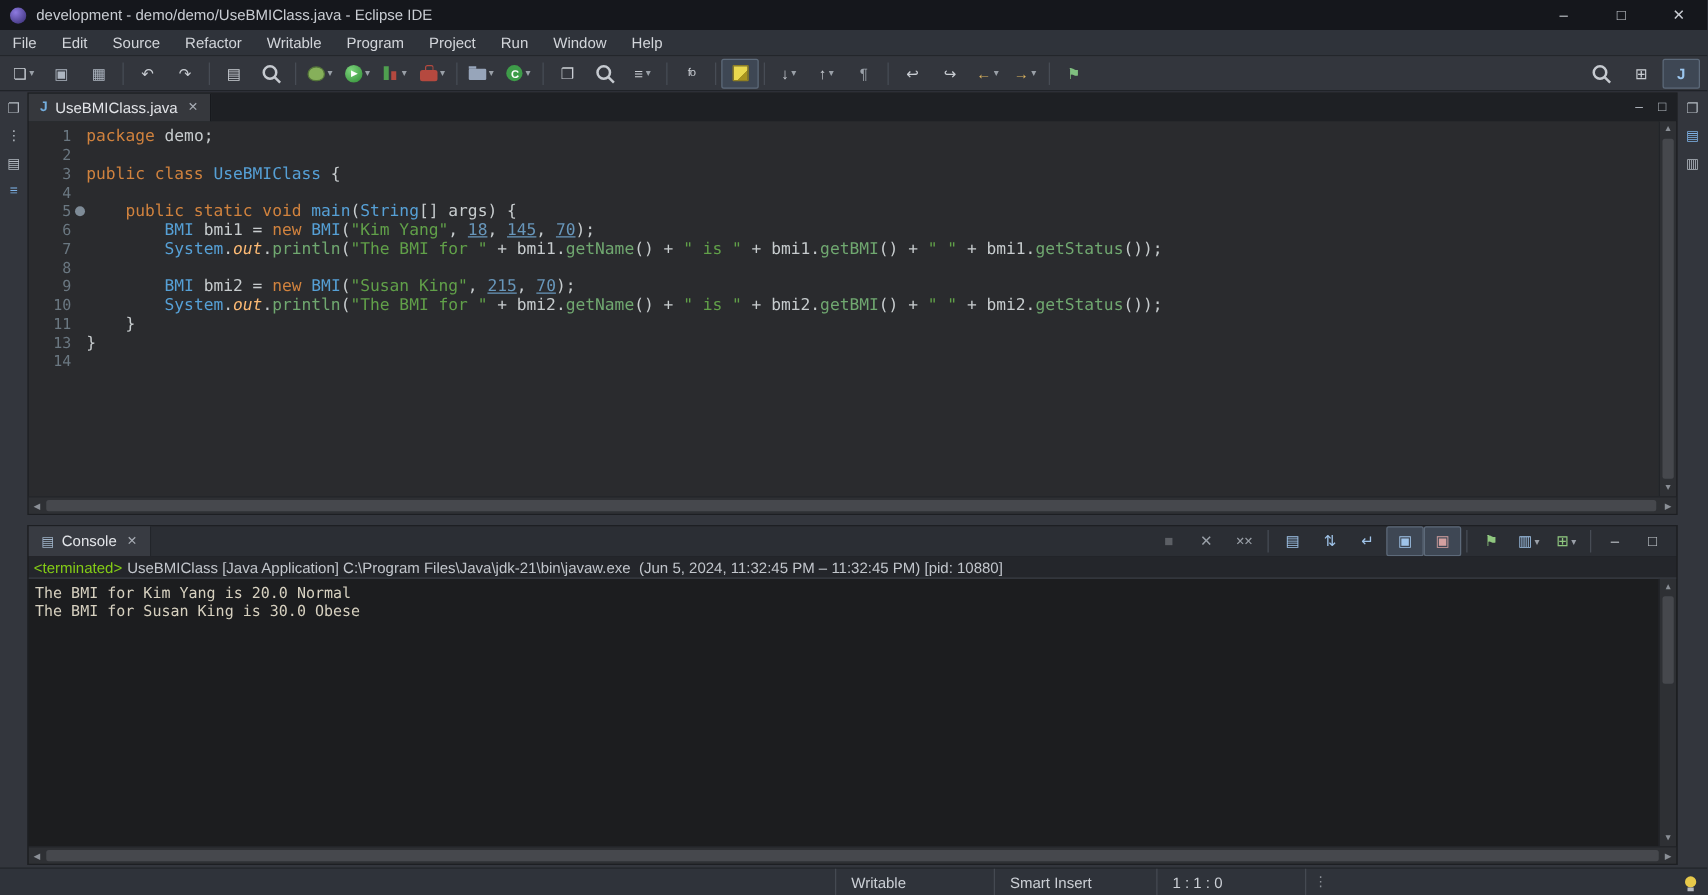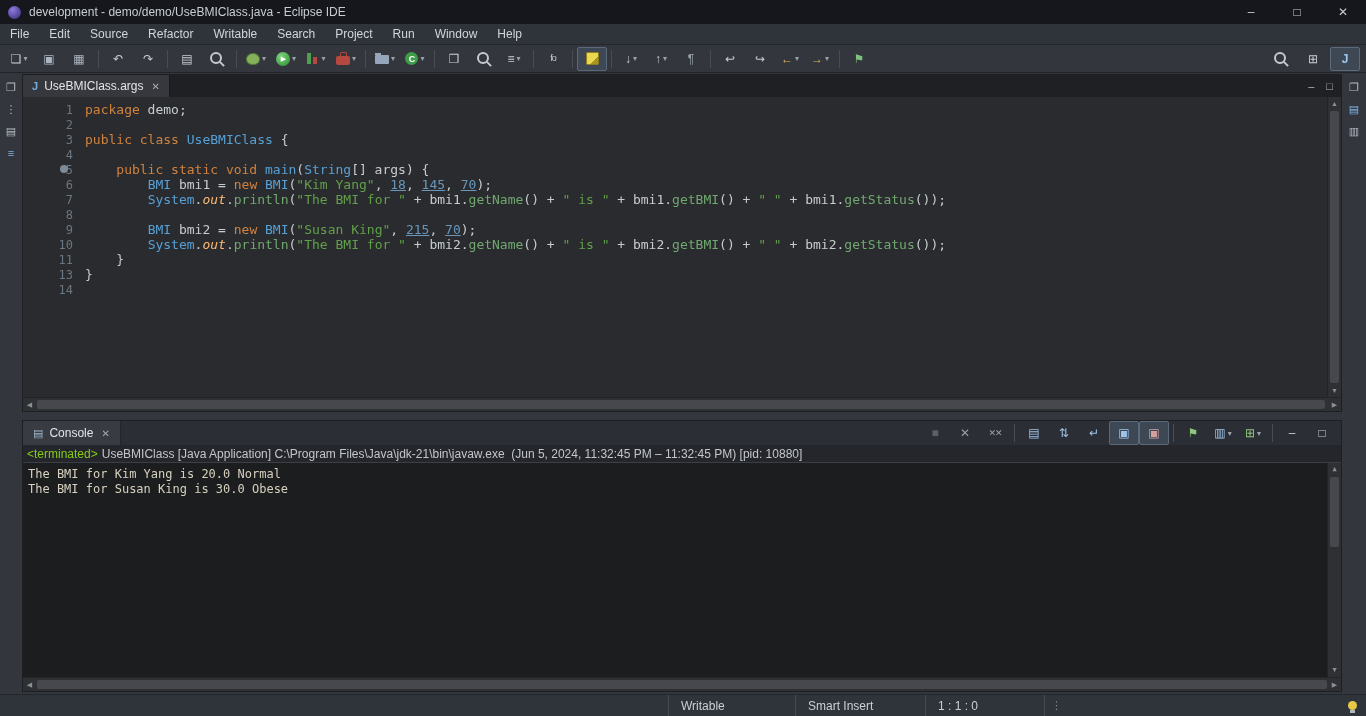--- a/index.html
+++ b/index.html
@@ -71,21 +71,21 @@
   .etabbar{height:22px;background:#1e2024;display:flex;align-items:center;flex:0 0 auto;}
   .etab{height:22px;display:flex;align-items:center;gap:6px;padding:0 9px;background:#36383d;
         color:#e2e4e8;font-size:12px;border-right:1px solid #17191d;}
   .jicon{color:#74aede;font-weight:700;font-size:11px;}
   .tclose{font-size:10px;color:#a6abb3;margin-left:2px;}
   .etab-controls{margin-left:auto;display:flex;gap:12px;margin-right:8px;color:#b4bac2;font-size:11px;}
 
   .editor-body{flex:1 1 auto;display:flex;overflow:hidden;}
   .code-area{flex:1 1 auto;padding-top:5px;font-family:"DejaVu Sans Mono",monospace;
              font-size:13px;line-height:15px;overflow:hidden;}
-  .code-line{position:relative;white-space:pre;height:15px;padding-left:16px;}
+  .code-line{position:relative;white-space:pre;height:15px;}
   .lno{display:inline-block;width:34px;text-align:right;color:#6a7781;font-size:12px;margin-right:12px;}
   .mark{position:absolute;left:37px;top:3px;width:8px;height:8px;border-radius:50%;background:#7e8b97;}
   .k{color:#d0823e;} .c{color:#56a0d6;} .s{color:#61a049;} .n{color:#6897bb;text-decoration:underline;}
   .m{color:#70a870;} .f{color:#fdba74;font-style:italic;} .p{color:#c7ccce;}
 
   
   .vscroll{width:13px;flex:0 0 auto;background:#2e3034;border-left:1px solid #222428;position:relative;}
   .sarr{position:absolute;width:13px;height:13px;display:flex;align-items:center;justify-content:center;
         font-size:7px;color:#8a8f96;}
   .vthumb{position:absolute;left:2px;right:2px;background:#46484d;border-radius:2px;}
@@ -137,21 +137,21 @@
       <div class="wbtn">✕</div>
     </div>
 </div>
 
 <div class="menubar" id="menubar">
     <div class="menu-item">File</div>
     <div class="menu-item">Edit</div>
     <div class="menu-item">Source</div>
     <div class="menu-item">Refactor</div>
     <div class="menu-item">Writable</div>
-    <div class="menu-item">Search</div>
+    <div class="menu-item">Program</div>
     <div class="menu-item">Project</div>
     <div class="menu-item">Run</div>
     <div class="menu-item">Window</div>
     <div class="menu-item">Help</div>
   </div>
 
 <div class="toolbar">
   <div id="toolbarLeft">
       <div class="icon-btn">
         <span class="ig" style="color: rgb(204, 209, 216);">❏</span>
@@ -276,21 +276,21 @@
 <div class="right-rail" id="rightRail">
     <div class="rail-icon">❐</div>
     <div class="rail-icon" style="color: rgb(127, 179, 232);">▤</div>
     <div class="rail-icon">▥</div>
   </div>
 
 <div class="editor-panel">
   <div class="etabbar">
     <div class="etab">
       <span class="jicon">J</span>
-      <span>UseBMIClass.args</span>
+      <span>UseBMIClass.java</span>
       <span class="tclose">✕</span>
     </div>
     <div class="etab-controls" id="editorWinBtns">
         <span>–</span>
         <span>□</span>
       </div>
   </div>
   <div class="editor-body">
     <div class="code-area" id="codeLines">
         <div class="code-line"><span class="lno">1</span><span class="k">package</span><span class="p"> demo;</span></div>

